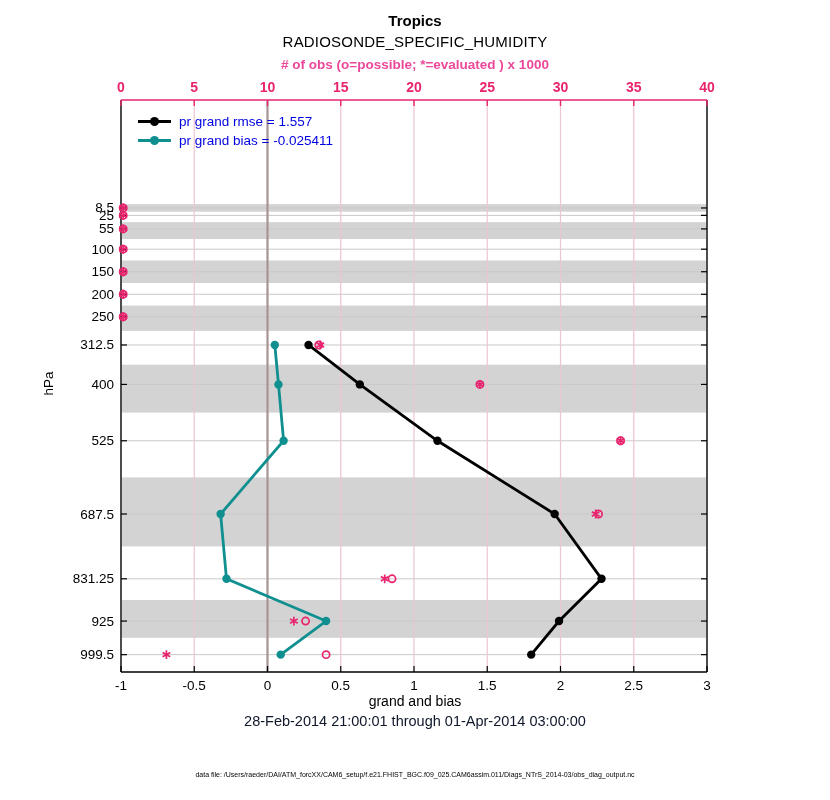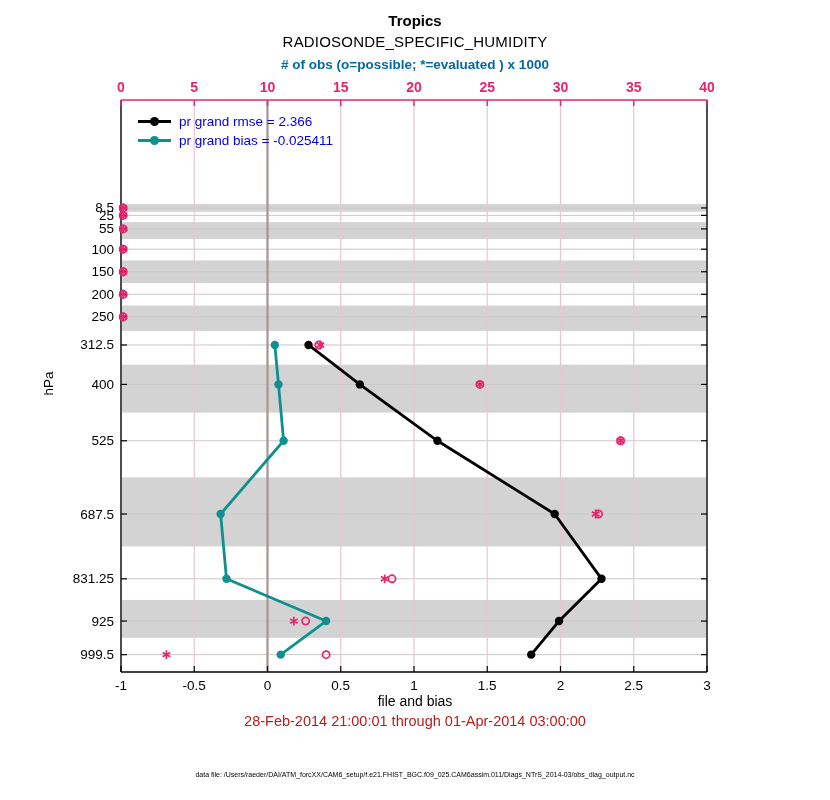--- a/index.html
+++ b/index.html
@@ -13,32 +13,32 @@
   #obs-axis-label{top:57px;font-size:13.5px;font-weight:bold;}
   #legend{position:absolute;left:138px;top:112px;}
   .leg-row{display:flex;align-items:center;height:19px;}
   .leg-swatch{position:relative;width:33px;height:9px;margin-right:8px;flex:0 0 auto;}
   .leg-line{position:absolute;left:0;top:3px;width:33px;height:3px;}
   .leg-dot{position:absolute;left:12px;top:0;width:9px;height:9px;border-radius:50%;}
   .leg-text{font-size:13.5px;white-space:nowrap;}
   #ylabel{position:absolute;left:36px;top:376px;font-size:13.5px;color:#000;
           transform:rotate(-90deg);transform-origin:center;}
   #xlabel{position:absolute;left:0;width:830px;top:693px;text-align:center;font-size:14px;color:#000;}
-  #timespan{position:absolute;left:0;width:830px;top:713px;text-align:center;font-size:14.5px;color:#b91c1c;}
+  #timespan{position:absolute;left:0;width:830px;top:713px;text-align:center;font-size:14.5px;color:#0f172a;}
   #datafile{position:absolute;left:0;width:830px;top:771px;text-align:center;font-size:7px;color:#000;}
   svg text{font-family:"Liberation Sans","DejaVu Sans",sans-serif;}
 </style>
 </head>
 <body>
 
 <div id="fig">
 
   <div class="ttl" id="title-region">Tropics</div>
   <div class="ttl" id="title-obstype">RADIOSONDE_SPECIFIC_HUMIDITY</div>
-  <div class="ttl" id="obs-axis-label" style="color: #0369a1;"># of obs (o=possible; *=evaluated ) x 1000</div>
+  <div class="ttl" id="obs-axis-label" style="color: #ec4899;"># of obs (o=possible; *=evaluated ) x 1000</div>
 
   <svg id="plot" width="830" height="800" viewBox="0 0 830 800" style="position:absolute;left:0;top:0;">
       <rect x="122" y="204.1229314420804" width="584" height="7.55003940110322" fill="#d3d3d3"></rect>
       <rect x="122" y="222.15287628053585" width="584" height="16.903073286052006" fill="#d3d3d3"></rect>
       <rect x="122" y="260.46650906225375" width="584" height="22.53743104806938" fill="#d3d3d3"></rect>
       <rect x="122" y="305.54137115839245" width="584" height="25.35460992907798" fill="#d3d3d3"></rect>
       <rect x="122" y="364.70212765957444" width="584" height="47.89204097714736" fill="#d3d3d3"></rect>
       <rect x="122" y="477.3892828999212" width="584" height="69.02088258471235" fill="#d3d3d3"></rect>
       <rect x="122" y="599.9365642237983" width="584" height="37.91922773837666" fill="#d3d3d3"></rect>
       <line x1="121" x2="707" y1="207.95429472025216" y2="207.95429472025216" stroke="#c9c9c9" stroke-width="1"></line>
@@ -190,28 +190,28 @@
       <circle cx="559.0350000000001" cy="621.0654058313633" r="4.2" fill="#000000"></circle>
       <circle cx="531.2" cy="654.6461780929866" r="4.2" fill="#000000"></circle>
     </svg>
 
   <div id="legend">
     <div class="leg-row">
       <span class="leg-swatch">
         <span class="leg-line" id="sw-line-rmse" style="background: rgb(0, 0, 0);"></span>
           <span class="leg-dot" id="sw-dot-rmse" style="background: rgb(0, 0, 0);"></span>
       </span>
-      <span class="leg-text" style="color: rgb(0, 0, 224);">pr grand rmse = 2.366</span>
+      <span class="leg-text" style="color: rgb(0, 0, 224);">pr grand rmse = 1.557</span>
     </div>
     <div class="leg-row">
       <span class="leg-swatch">
         <span class="leg-line" id="sw-line-bias" style="background: rgb(15, 143, 143);"></span>
           <span class="leg-dot" id="sw-dot-bias" style="background: rgb(15, 143, 143);"></span>
       </span>
       <span class="leg-text" style="color: rgb(0, 0, 224);">pr grand bias = -0.025411</span>
     </div>
   </div>
 
   <div id="ylabel">hPa</div>
-  <div id="xlabel">file and bias</div>
+  <div id="xlabel">grand and bias</div>
   <div id="timespan">28-Feb-2014 21:00:01 through 01-Apr-2014 03:00:00</div>
   <div id="datafile">data file: /Users/raeder/DAI/ATM_forcXX/CAM6_setup/f.e21.FHIST_BGC.f09_025.CAM6assim.011/Diags_NTrS_2014-03/obs_diag_output.nc</div>
 </div>
 
 </body></html>

